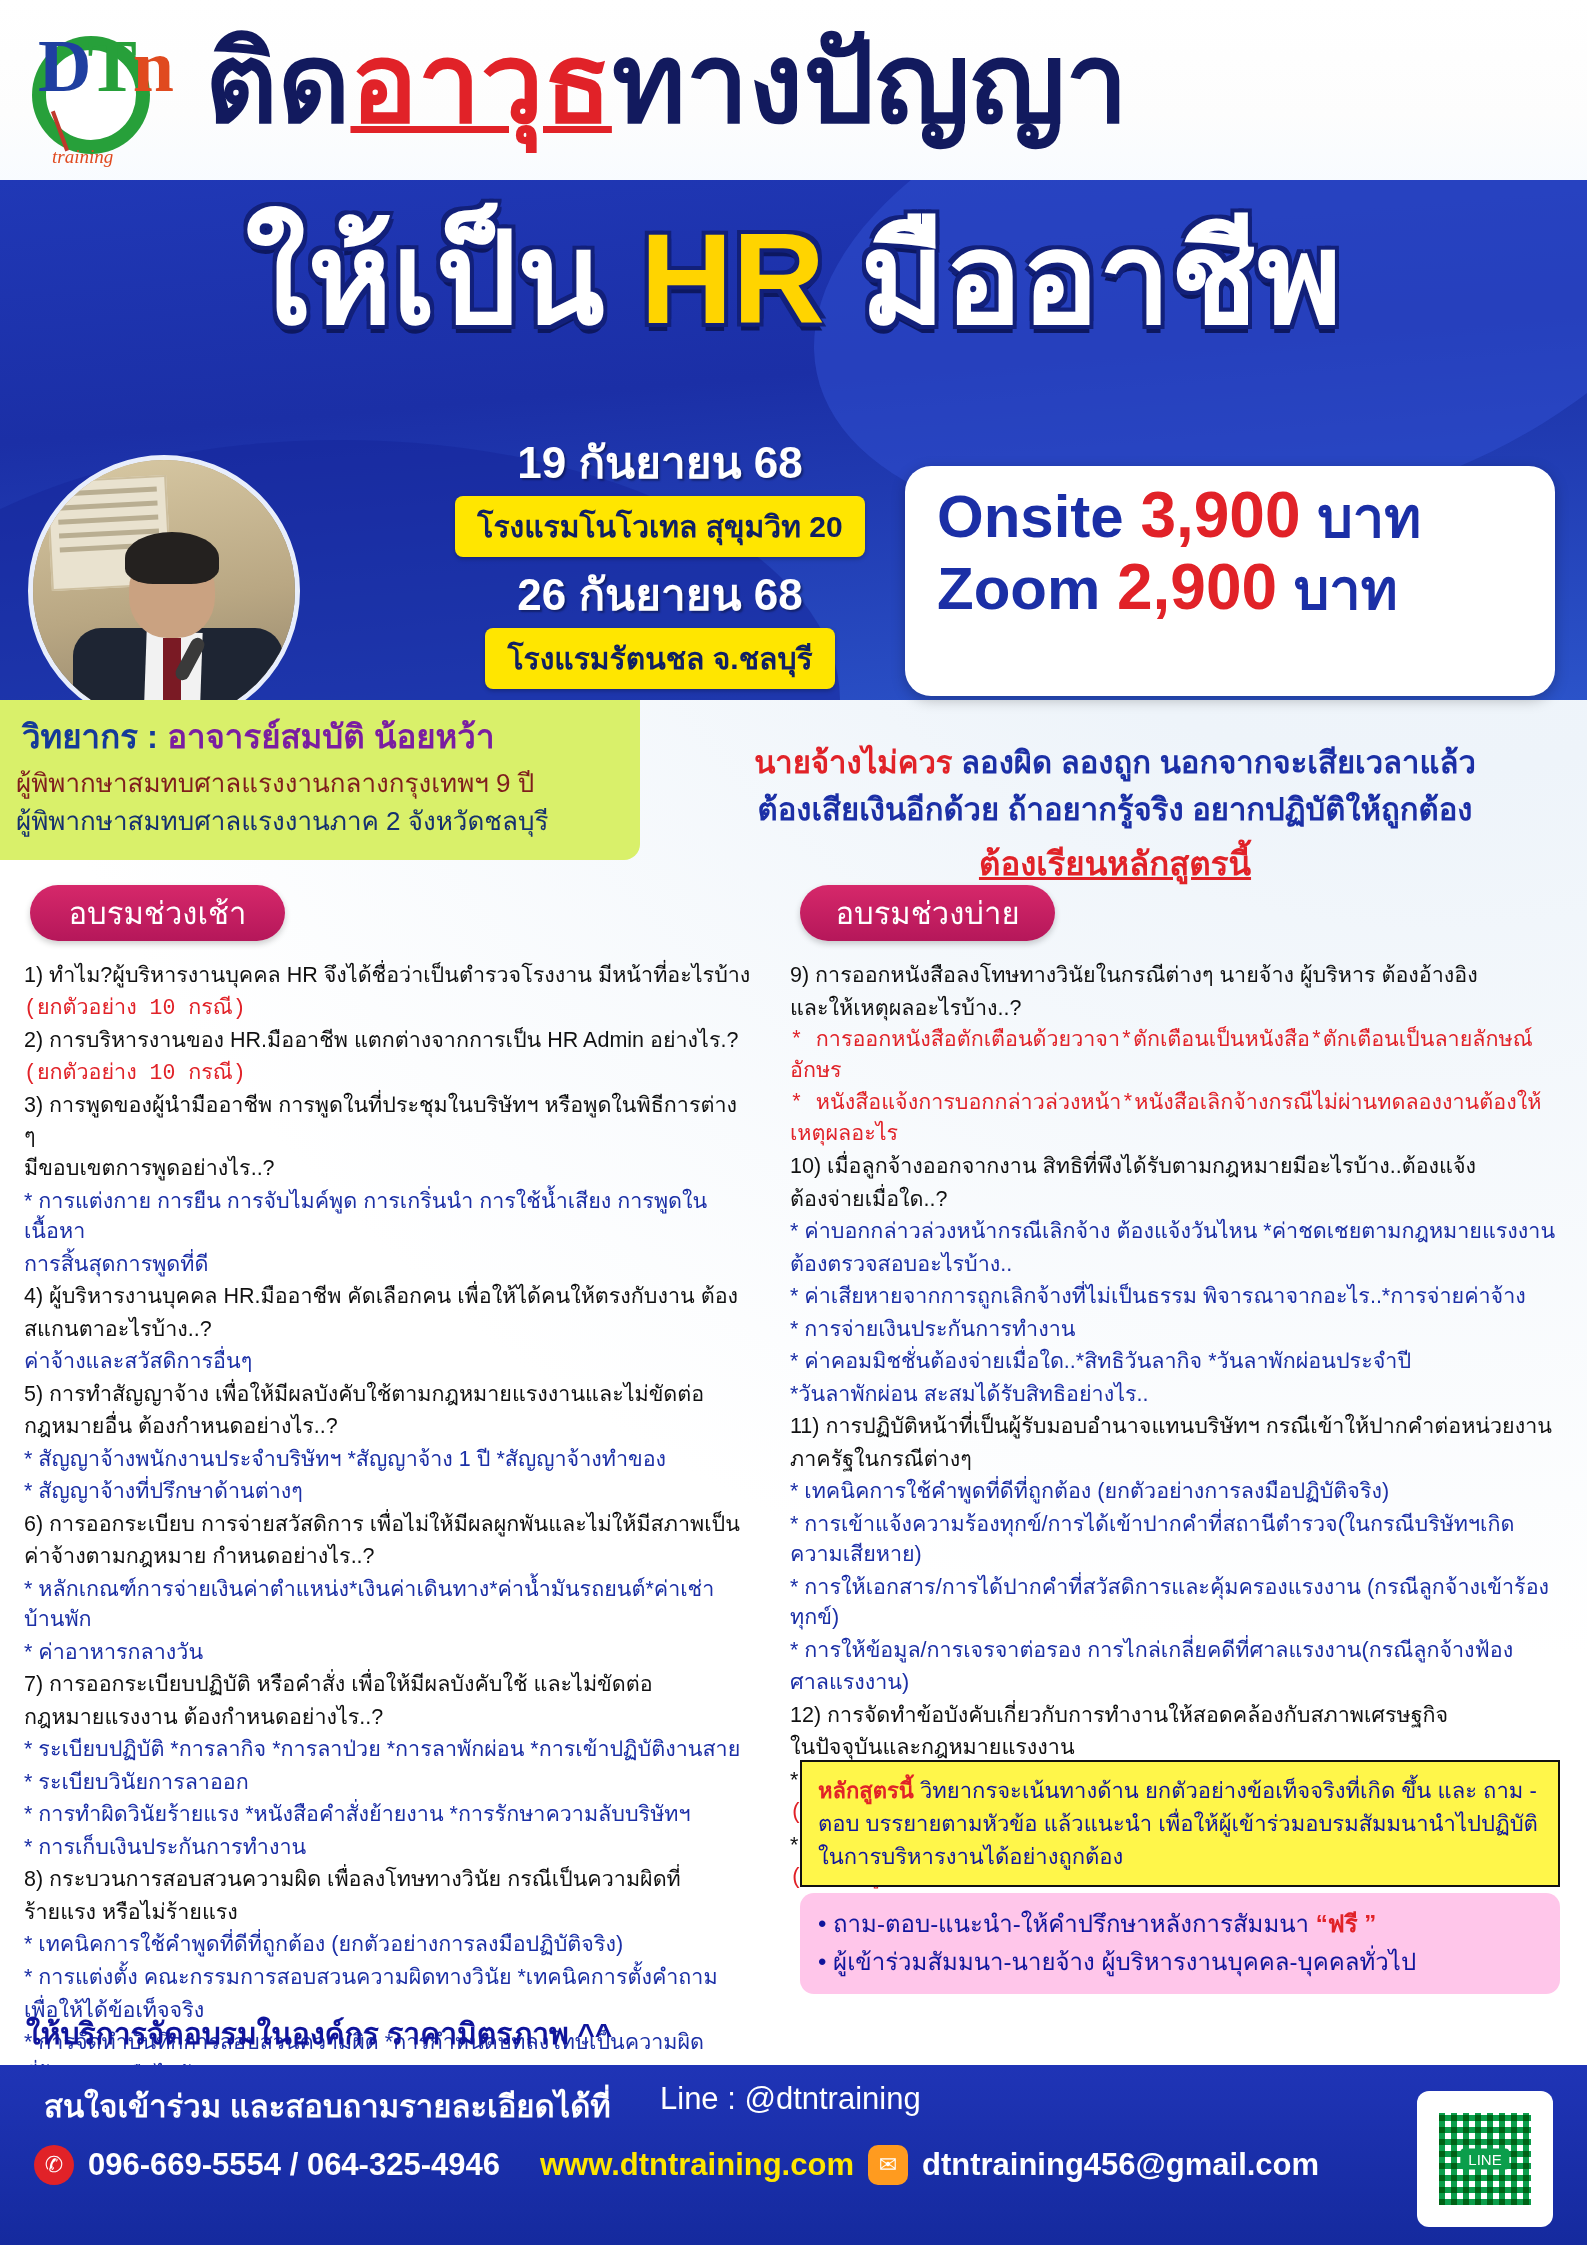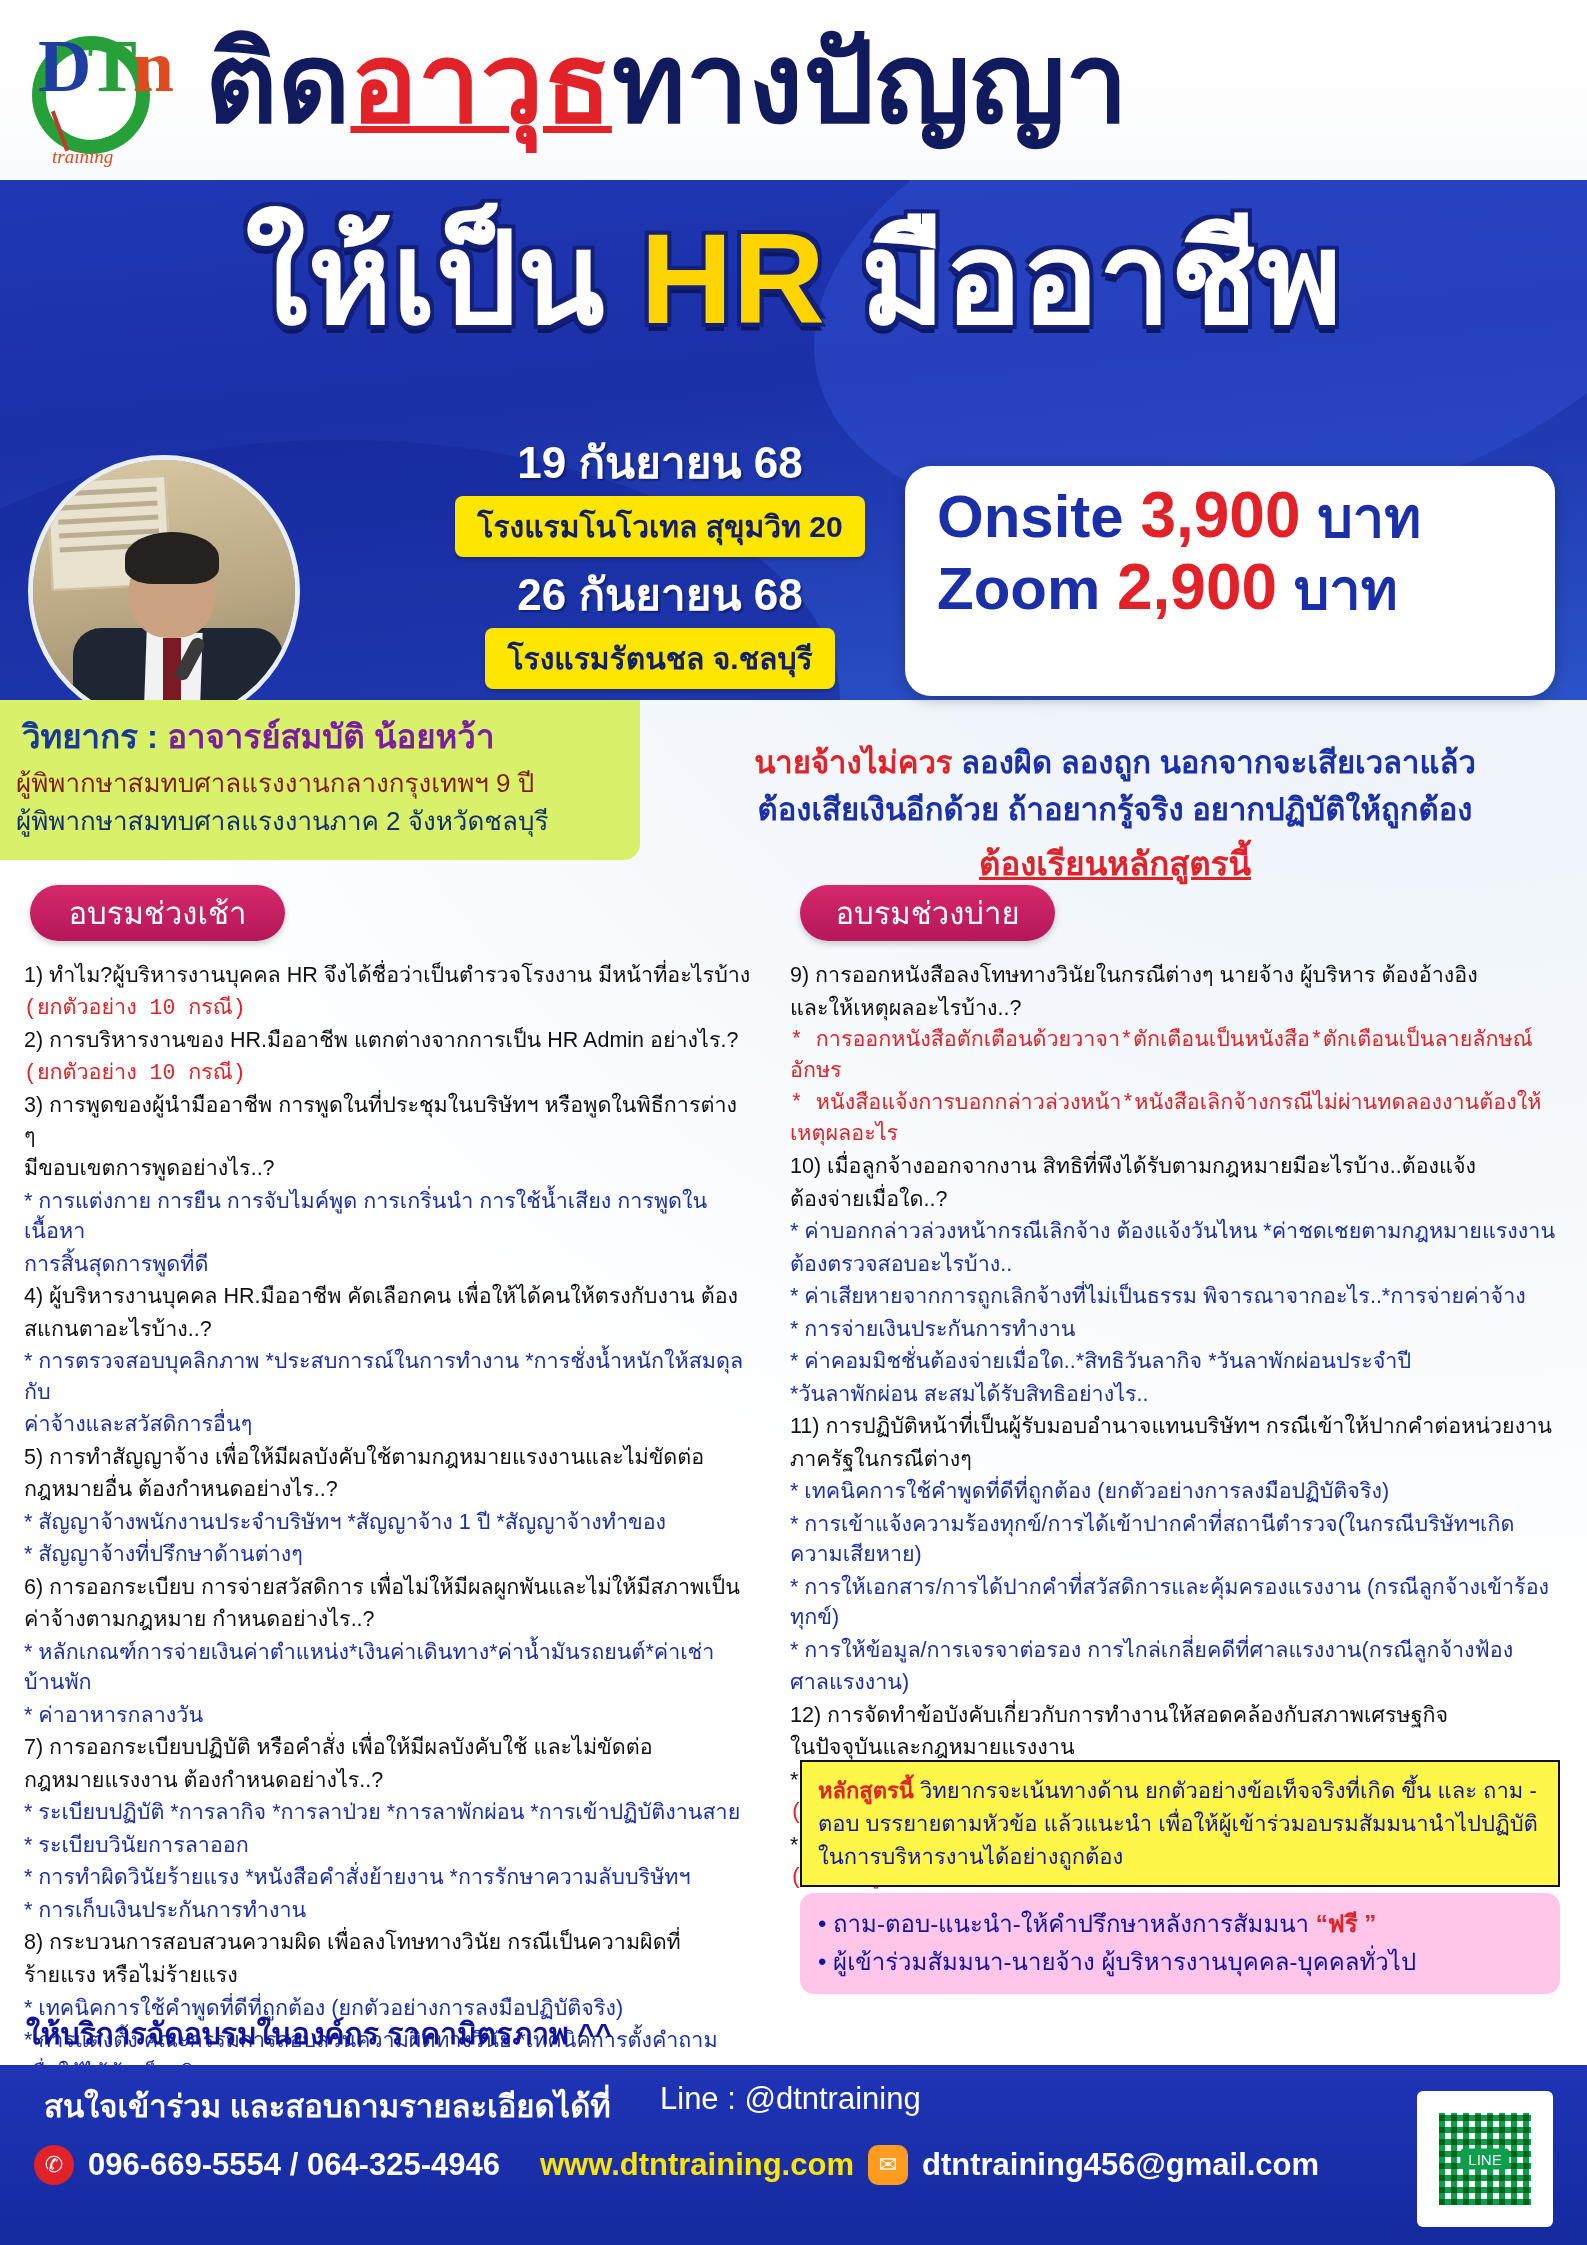--- a/index.html
+++ b/index.html
@@ -191,21 +191,21 @@
   .footer .row2 .phone-ic, .footer .row2 .mail-ic {
     width:40px; height:40px; border-radius:50%; background:#e12228;
     display:flex; align-items:center; justify-content:center; color:#fff; font-size:22px;
   }
   .footer .row2 .mail-ic { background:#ff9b1f; border-radius:10px; }
   .footer .tel { font-size:31px; font-weight:bold; color:#ffffff; }
   .footer .web { font-size:31px; font-weight:bold; color:#ffe600; margin-left:26px; }
   .footer .mail { font-size:31px; font-weight:bold; color:#ffffff; }
   .qr {
     position:absolute; right:34px; bottom:18px; width:136px; height:136px;
-    background:#ffffff; padding:22px; border-radius:6px;
+    background:#ffffff; padding:22px; border-radius:12px;
   }
   .qr .grid { width:100%; height:100%;
     background-image:
       repeating-linear-gradient(90deg,#0b9e4b 0 6px,#ffffff 6px 12px),
       repeating-linear-gradient(0deg,#0b9e4b 0 6px,#ffffff 6px 12px);
     background-blend-mode:multiply;
   }
   .qr .lbl { position:absolute; left:50%; top:50%; transform:translate(-50%,-50%);
     background:#0b9e4b; color:#fff; font-size:15px; padding:2px 8px; border-radius:4px;}
 </style>
@@ -296,21 +296,20 @@
       <p class="ln black">1) ทำไม?ผู้บริหารงานบุคคล HR จึงได้ชื่อว่าเป็นตำรวจโรงงาน มีหน้าที่อะไรบ้าง</p>
       <p class="ln red">    (ยกตัวอย่าง 10 กรณี)</p>
       <p class="ln black">2) การบริหารงานของ HR.มืออาชีพ แตกต่างจากการเป็น HR Admin อย่างไร.?</p>
       <p class="ln red">    (ยกตัวอย่าง 10 กรณี)</p>
       <p class="ln black">3) การพูดของผู้นำมืออาชีพ การพูดในที่ประชุมในบริษัทฯ หรือพูดในพิธีการต่าง ๆ</p>
       <p class="ln black">    มีขอบเขตการพูดอย่างไร..?</p>
       <p class="ln blue">*  การแต่งกาย การยืน การจับไมค์พูด การเกริ่นนำ การใช้น้ำเสียง การพูดในเนื้อหา</p>
       <p class="ln blue">    การสิ้นสุดการพูดที่ดี</p>
       <p class="ln black">4) ผู้บริหารงานบุคคล HR.มืออาชีพ คัดเลือกคน เพื่อให้ได้คนให้ตรงกับงาน ต้อง</p>
       <p class="ln black">    สแกนตาอะไรบ้าง..?</p>
-      <p class="ln blue">*  การตรวจสอบบุคลิกภาพ *ประสบการณ์ในการทำงาน *การชั่งน้ำหนักให้สมดุลกับ</p>
       <p class="ln blue">    ค่าจ้างและสวัสดิการอื่นๆ</p>
       <p class="ln black">5) การทำสัญญาจ้าง เพื่อให้มีผลบังคับใช้ตามกฎหมายแรงงานและไม่ขัดต่อ</p>
       <p class="ln black">    กฎหมายอื่น ต้องกำหนดอย่างไร..?</p>
       <p class="ln blue">*  สัญญาจ้างพนักงานประจำบริษัทฯ *สัญญาจ้าง 1 ปี *สัญญาจ้างทำของ</p>
       <p class="ln blue">*  สัญญาจ้างที่ปรึกษาด้านต่างๆ</p>
       <p class="ln black">6) การออกระเบียบ การจ่ายสวัสดิการ เพื่อไม่ให้มีผลผูกพันและไม่ให้มีสภาพเป็น</p>
       <p class="ln black">    ค่าจ้างตามกฎหมาย กำหนดอย่างไร..?</p>
       <p class="ln blue">*  หลักเกณฑ์การจ่ายเงินค่าตำแหน่ง*เงินค่าเดินทาง*ค่าน้ำมันรถยนต์*ค่าเช่าบ้านพัก</p>
       <p class="ln blue">*  ค่าอาหารกลางวัน</p>
       <p class="ln black">7) การออกระเบียบปฏิบัติ หรือคำสั่ง เพื่อให้มีผลบังคับใช้ และไม่ขัดต่อ</p>

